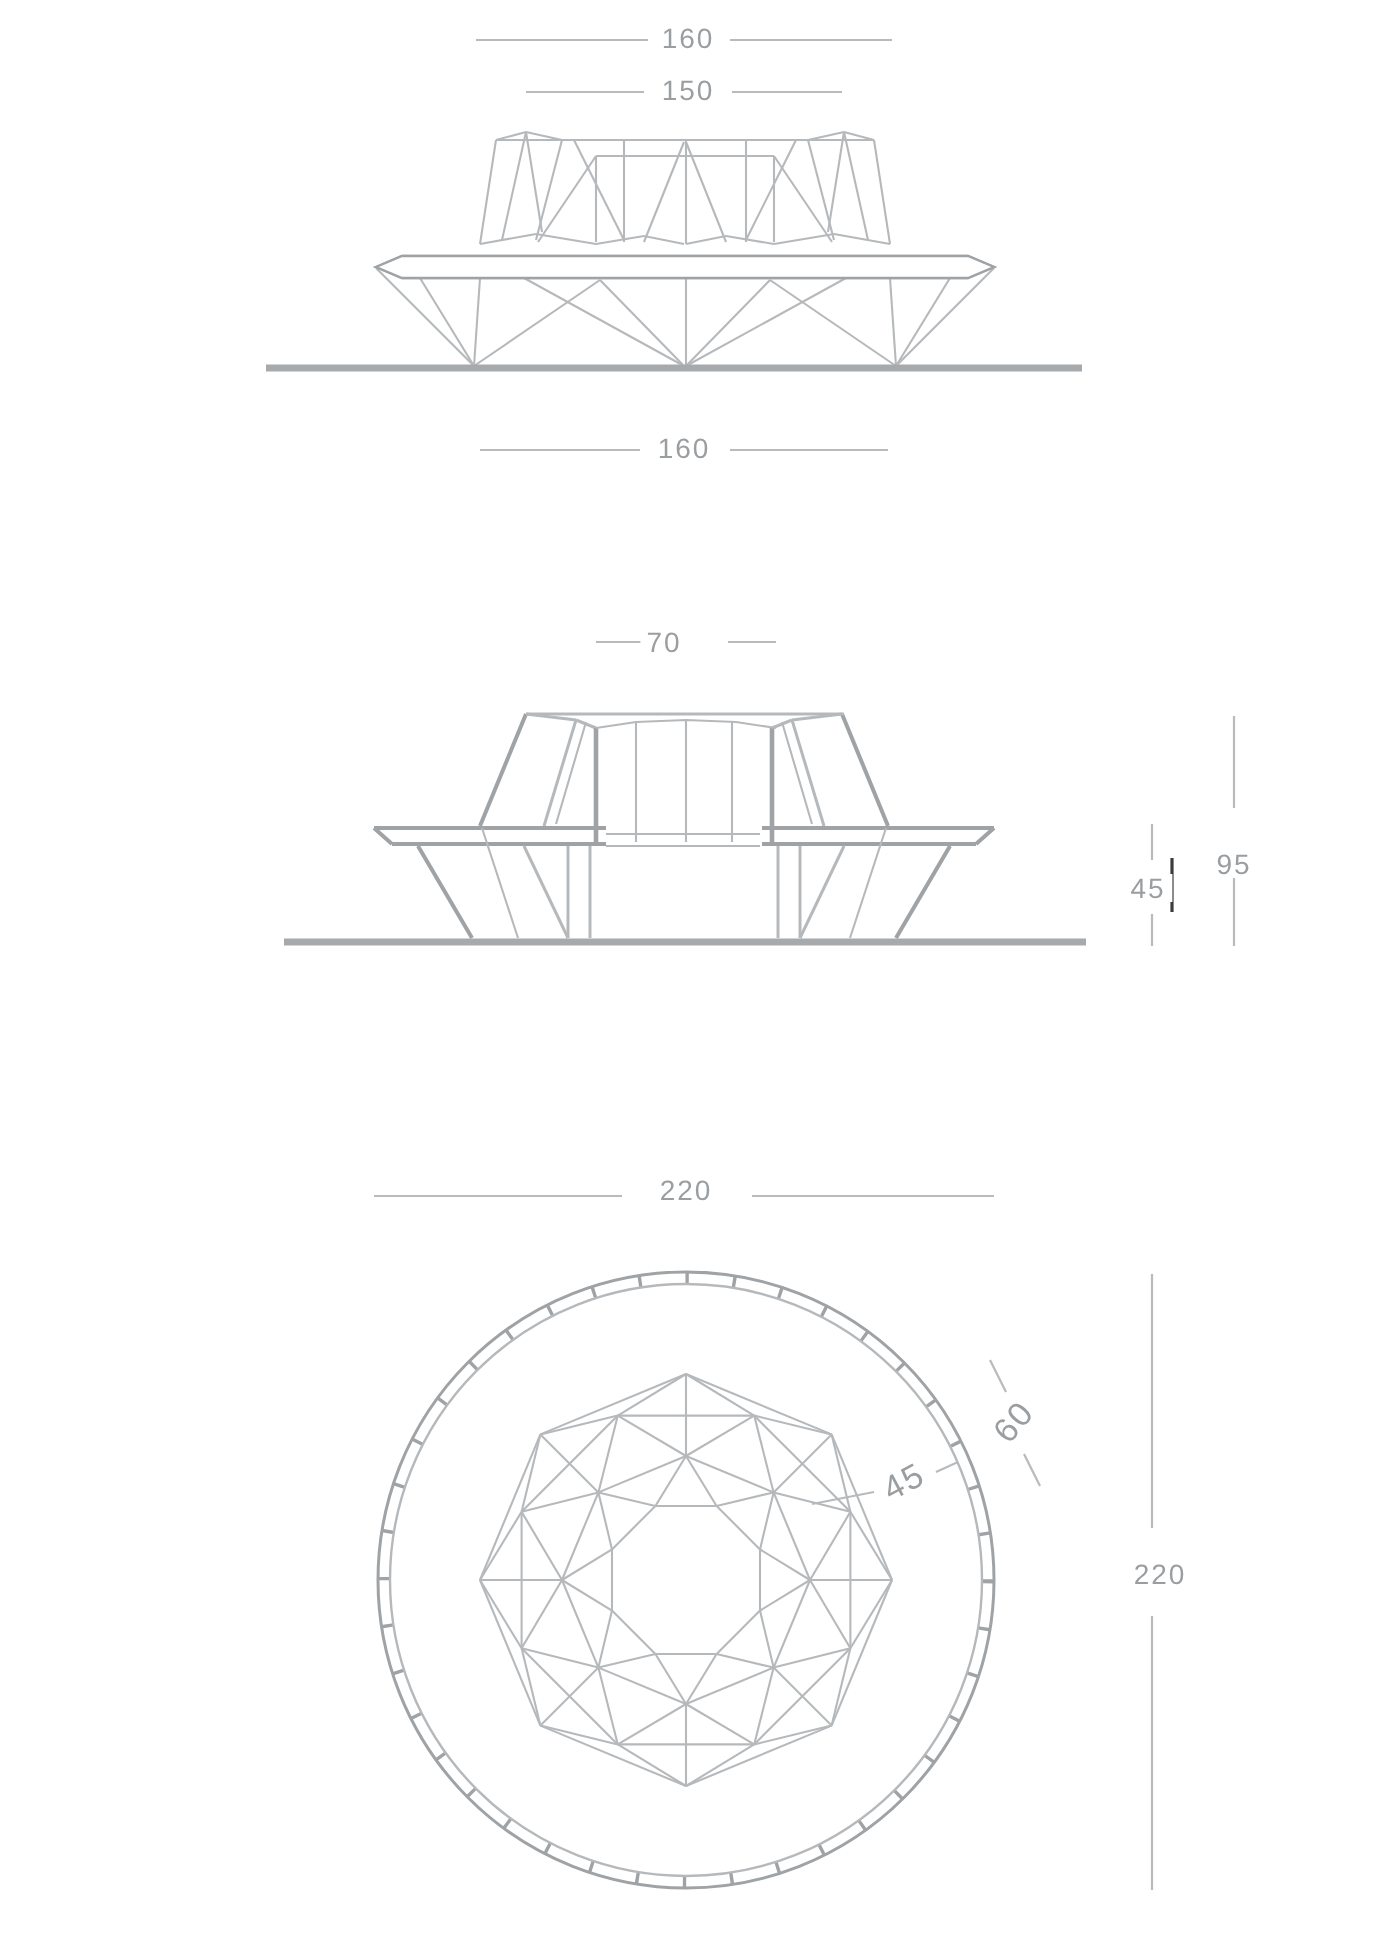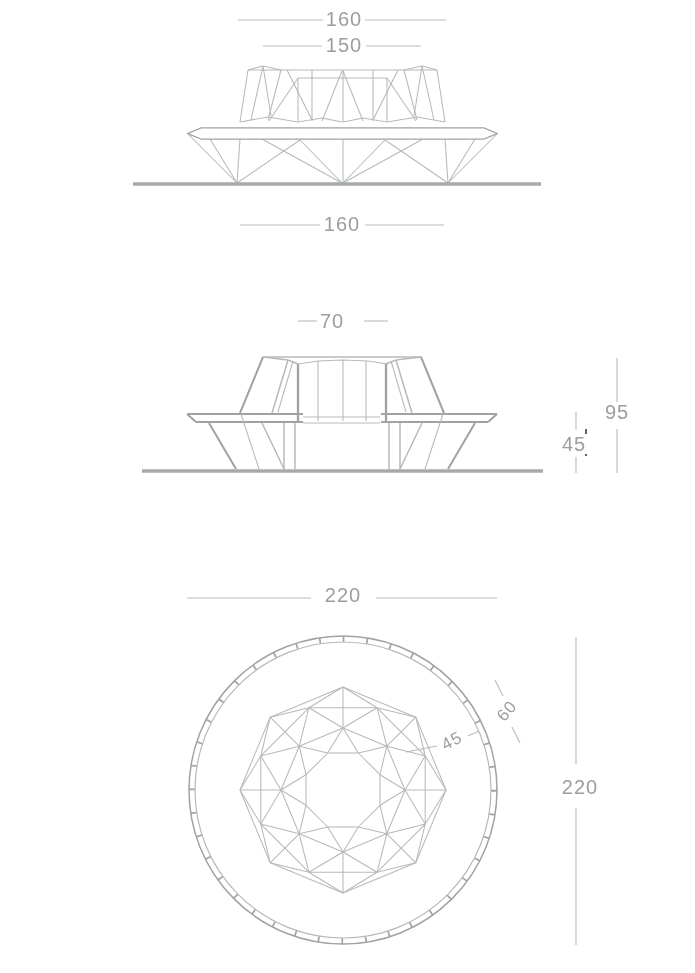--- a/index.html
+++ b/index.html
@@ -27,21 +27,21 @@
   .d{stroke:var(--c-dim_line);stroke-width:1.1;fill:none;}
   .mark{stroke:var(--c-mark);stroke-width:1.6;fill:none;}
   .band-outline{stroke:var(--c-strong);stroke-width:1.2;fill:#fff;}
   .band-tick{stroke:var(--c-line);stroke-width:7;stroke-dasharray:1.5 3;fill:none;}
   .rim-tick{stroke:var(--c-strong);stroke-width:6;stroke-dasharray:1.7 22;fill:none;}
   .rim-outer{stroke:var(--c-strong);stroke-width:1.5;fill:none;}
   .rim-inner{stroke:var(--c-line);stroke-width:1.2;fill:none;}
   
   .dim-label{
     position:absolute;transform:translate(-50%,-50%);
-    color:var(--c-text);font-size:20px;letter-spacing:1px;
+    color:var(--c-text);font-size:14px;letter-spacing:1px;
     white-space:nowrap;background:var(--c-background);padding:0 3px;
     line-height:1;
   }
   .dim-label.rot50{transform:translate(-50%,-50%) rotate(-50deg);font-size:17px;background:transparent;}
   .dim-label.rot28{transform:translate(-50%,-50%) rotate(-28deg);font-size:17px;background:transparent;}
 </style>
 </head>
 <body>
 
 <div class="stage">
@@ -245,19 +245,19 @@
         </g>
     </g>
   </svg>
 
   <div class="dim-label" style="left:344px;top:19px;">160</div>
   <div class="dim-label" style="left:344px;top:45px;">150</div>
   <div class="dim-label" style="left:342px;top:224px;">160</div>
 
   <div class="dim-label" style="left:332px;top:321px;">70</div>
   <div class="dim-label" style="left:574px;top:444px;">45</div>
-  <div class="dim-label" style="left:617px;top:412px;">95</div>
+  <div class="dim-label" style="left:617px;top:432px;">95</div>
 
   <div class="dim-label" style="left:343px;top:595px;">220</div>
   <div class="dim-label" style="left:580px;top:787px;">220</div>
   <div class="dim-label rot50" style="left:507px;top:711px;">60</div>
   <div class="dim-label rot28" style="left:452px;top:741px;">45</div>
 </div>
 
 </body></html>

